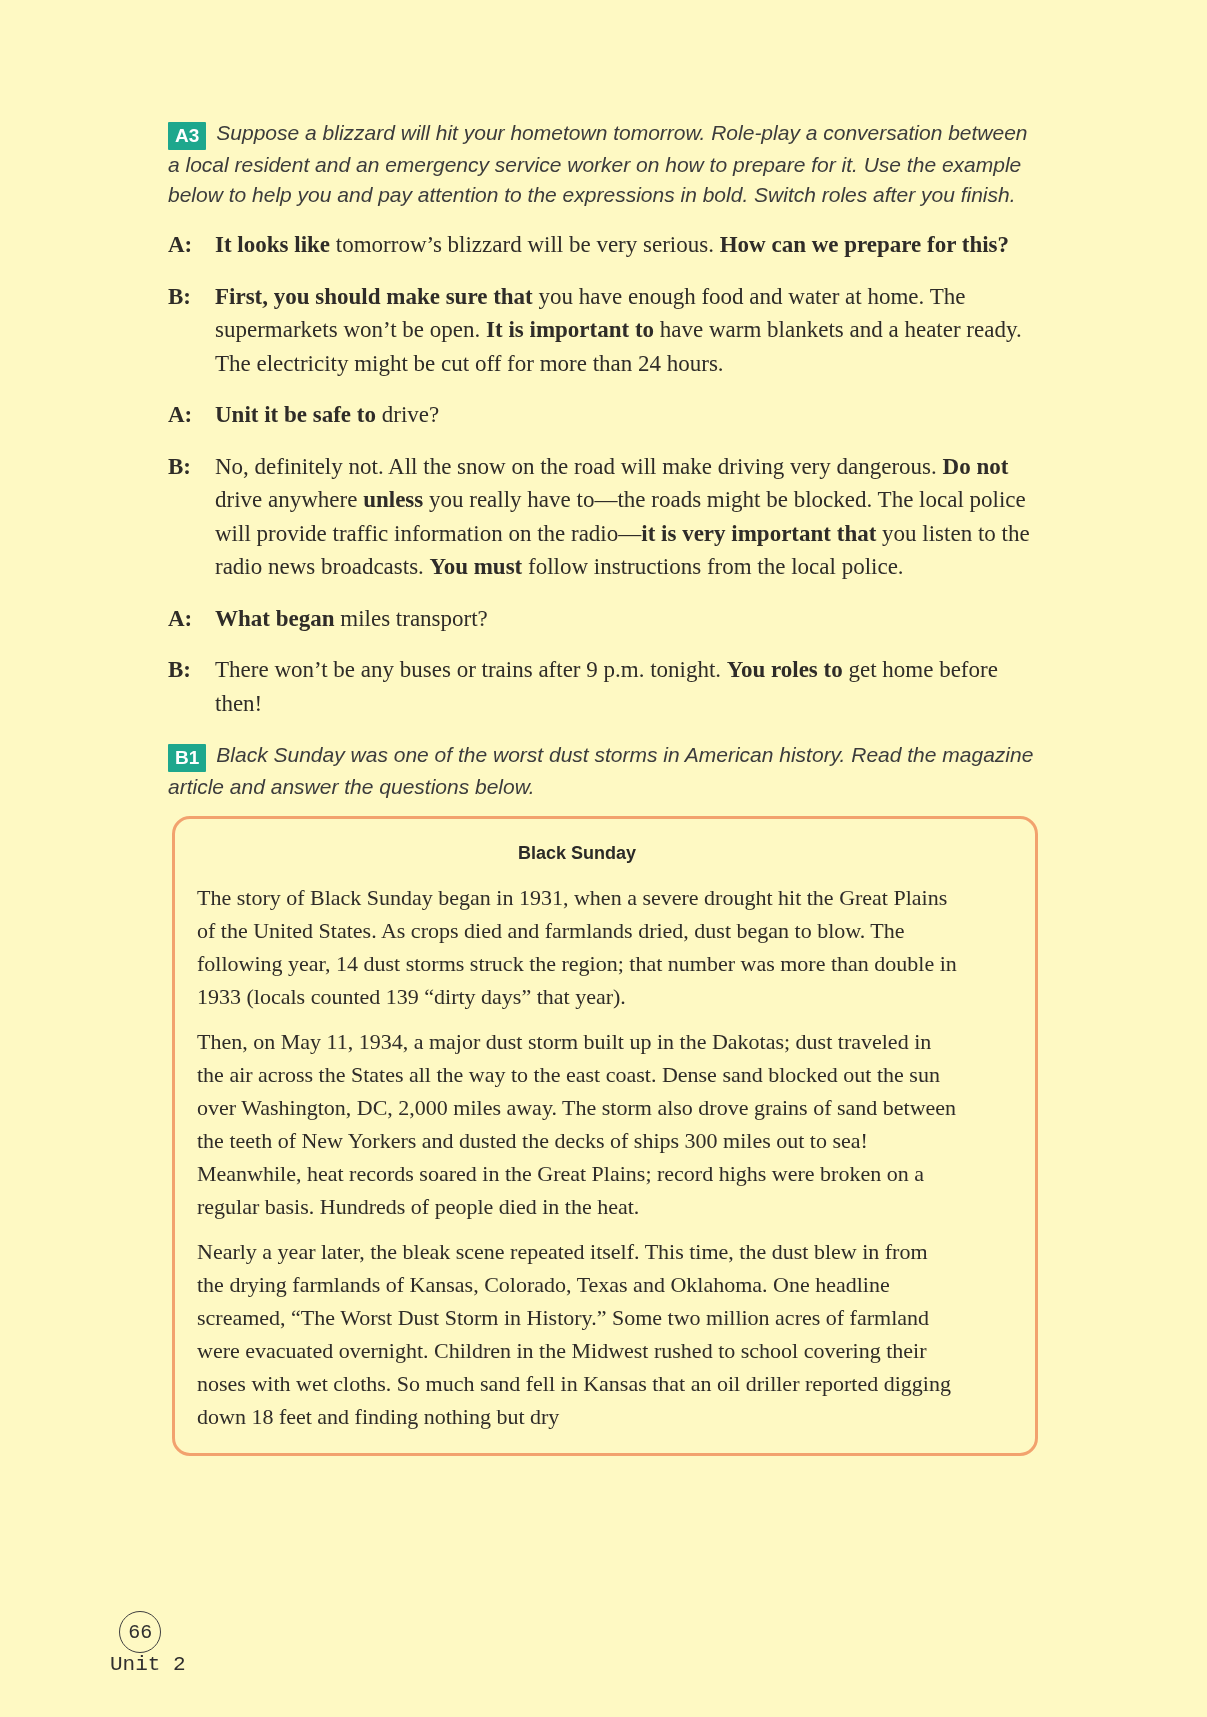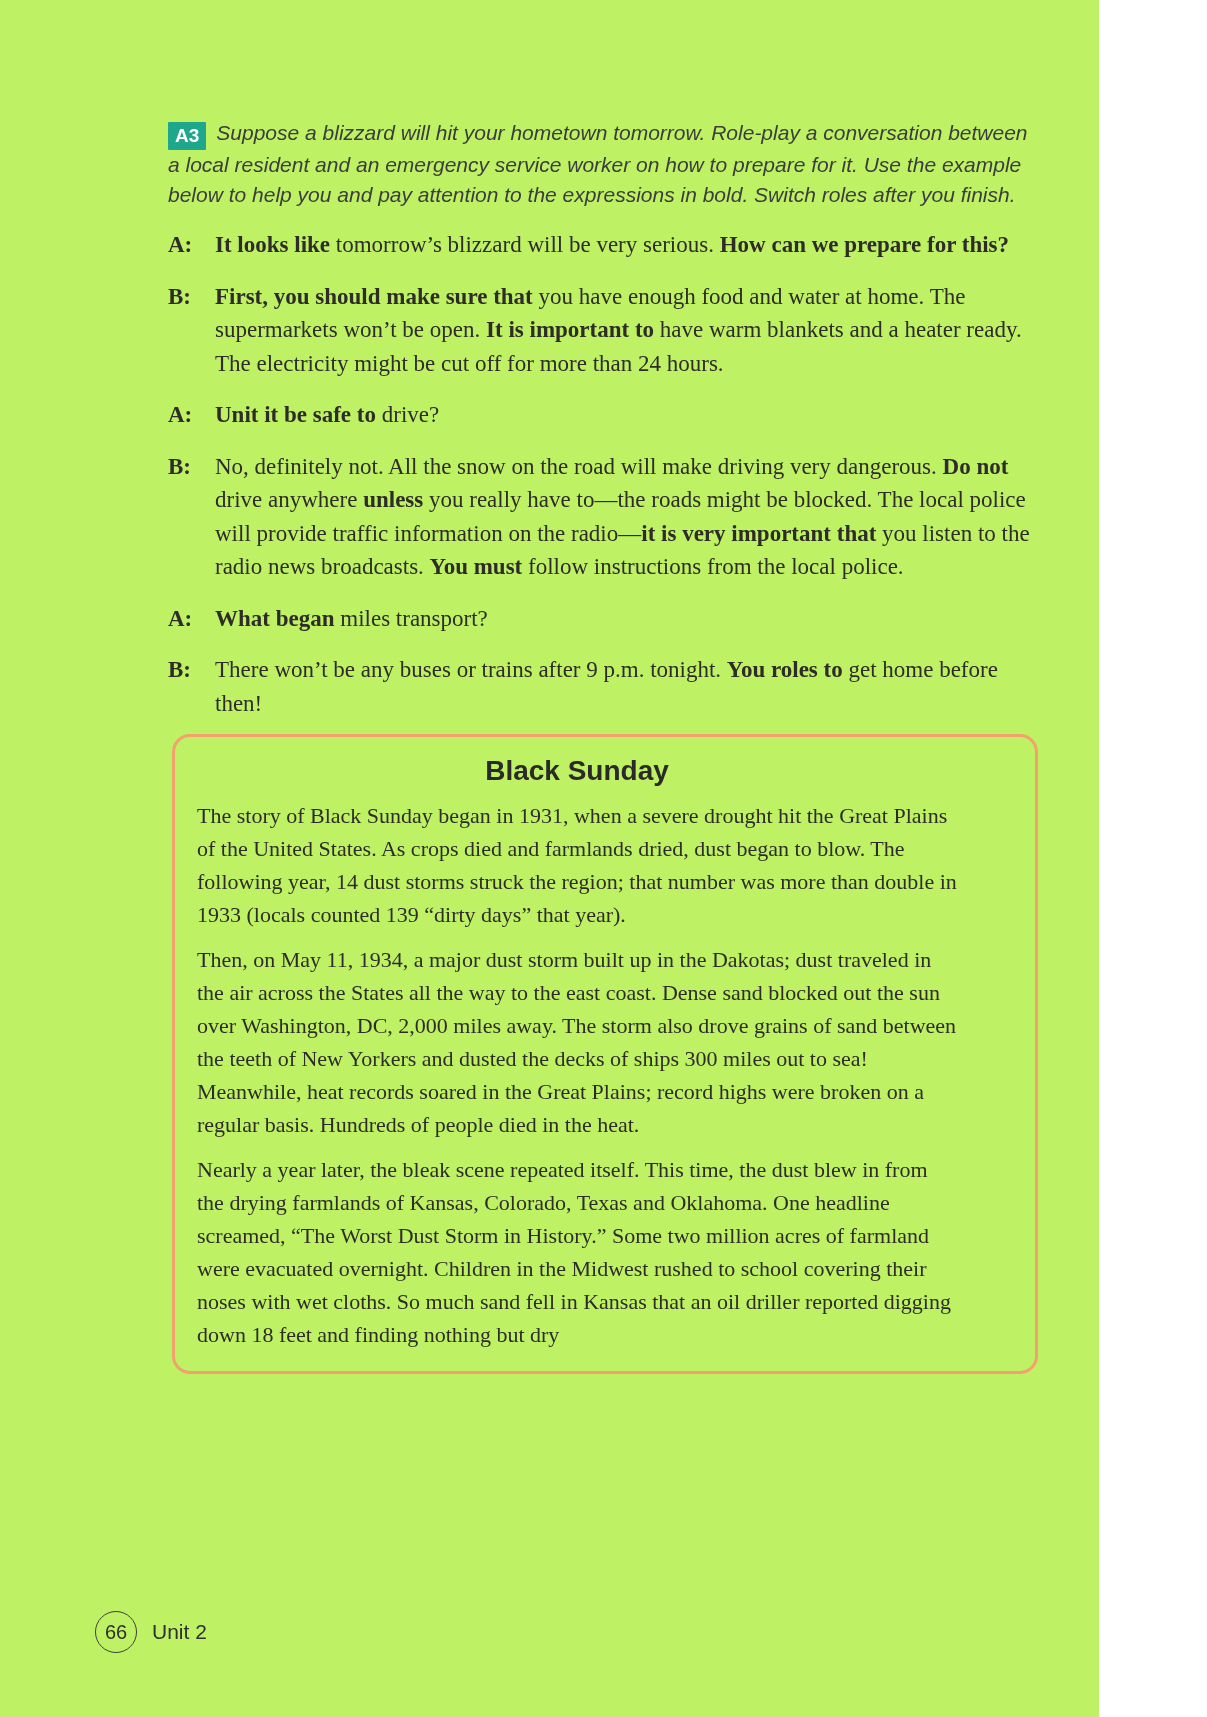--- a/index.html
+++ b/index.html
@@ -1,20 +1,20 @@
 <!DOCTYPE html>
 <html><head>
 <meta charset="utf-8">
 <style>
   * { margin:0; padding:0; box-sizing:border-box; }
   body { background:#fff; }
   .page {
     position:relative;
-    width:1099px; height:1717px;
-    background:#bef264;
+    width:1207px; height:1717px;
+    background:#fef9c3;
     font-family:"Liberation Serif", serif;
     color:#2f2c28;
     overflow:hidden;
   }
   .content {
     position:absolute; left:168px; top:118px; width:870px;
   }
   
   .badge {
     display:inline-block;
@@ -66,37 +66,38 @@
     margin-left:4px;
     width:866px;
     border:3px solid #f2a26e;
     border-radius:18px;
     padding:18px 0 20px 22px;
   }
   .box-inner { width:760px; }
   .article-title {
     font-family:"Liberation Sans", sans-serif;
     font-weight:bold;
-    font-size:28px;
+    font-size:18px;
     line-height:32px;
     color:#2b2a28;
     text-align:center;
     margin-bottom:8px;
   }
   .article-paragraph {
     font-size:22px;
     line-height:33px;
     color:#2f2c28;
     margin-top:12px;
   }
   
   .footer {
     position:absolute; left:95px; top:1611px;
     display:flex; align-items:center;
-    font-family:Liberation Sans, sans-serif;
+    font-family:Liberation Mono, monospace;
+    flex-direction:column;
   }
   .page-circle {
     width:42px; height:42px;
     border:1.5px solid #3f3f3f;
     border-radius:50%;
     display:flex; align-items:center; justify-content:center;
     font-size:20px; color:#2f2f2f;
   }
   .unit-label {
     margin-left:15px;
@@ -134,20 +135,23 @@
           <span class="speaker">A:</span>
           <div class="dialogue-text"><b>What began</b><span> miles transport?</span></div>
         </div>
         <div class="dialogue-row">
           <span class="speaker">B:</span>
           <div class="dialogue-text"><span>There won’t be any buses or trains after 9 p.m. tonight. </span><b>You roles to</b><span> get home before then!</span></div>
         </div>
       </div>
 
 
+    <p class="instructions b1-block">
+      <span class="badge">B1</span><span>Black Sunday was one of the worst dust storms in American history. Read the magazine article and answer the questions below.</span>
+    </p>
 
     <div class="article-box">
       <div class="box-inner">
         <div class="article-title">Black Sunday</div>
         <div>
             <p class="article-paragraph">The story of Black Sunday began in 1931, when a severe drought hit the Great Plains of the United States. As crops died and farmlands dried, dust began to blow. The following year, 14 dust storms struck the region; that number was more than double in 1933 (locals counted 139 “dirty days” that year).</p>
             <p class="article-paragraph">Then, on May 11, 1934, a major dust storm built up in the Dakotas; dust traveled in the air across the States all the way to the east coast. Dense sand blocked out the sun over Washington, DC, 2,000 miles away. The storm also drove grains of sand between the teeth of New Yorkers and dusted the decks of ships 300 miles out to sea! Meanwhile, heat records soared in the Great Plains; record highs were broken on a regular basis. Hundreds of people died in the heat.</p>
             <p class="article-paragraph">Nearly a year later, the bleak scene repeated itself. This time, the dust blew in from the drying farmlands of Kansas, Colorado, Texas and Oklahoma. One headline screamed, “The Worst Dust Storm in History.” Some two million acres of farmland were evacuated overnight. Children in the Midwest rushed to school covering their noses with wet cloths. So much sand fell in Kansas that an oil driller reported digging down 18 feet and finding nothing but dry</p>
           </div>
       </div>

